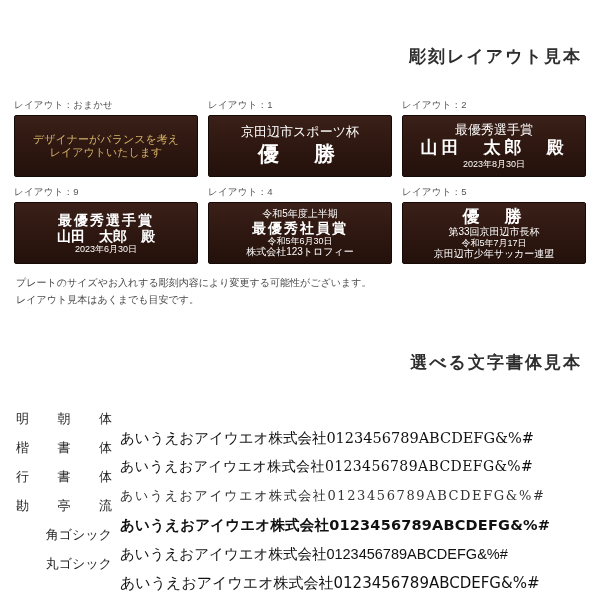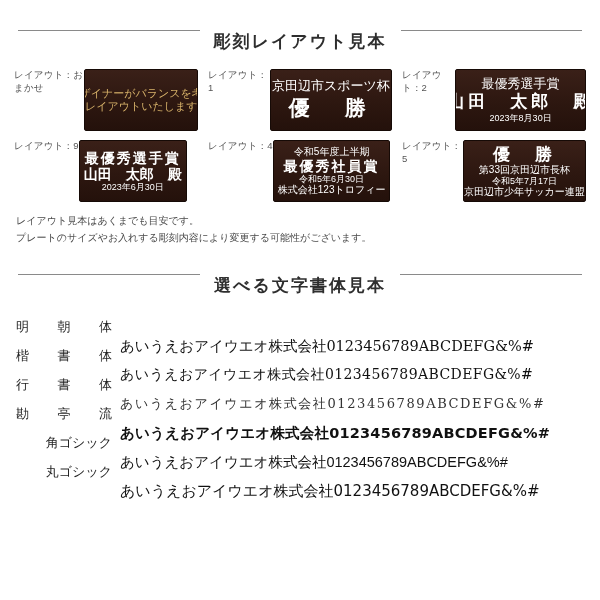--- a/index.html
+++ b/index.html
@@ -17,24 +17,25 @@
   .page {
     position: relative;
     width: 600px;
     height: 600px;
     box-sizing: border-box;
   }
 
   
   .section-head {
     display: flex;
-    align-items: flex-start;
+    align-items: flex-end;
     justify-content: center;
     gap: 14px;
     padding: 0 18px;
+    flex-direction: column;
   }
   .section-head .rule {
     flex: 1 1 auto;
     height: 1px;
     background: #8a8a8a;
   }
   .section-head .title {
     flex: 0 0 auto;
     font-size: 17px;
     letter-spacing: 2px;
@@ -46,20 +47,21 @@
   
   .layout-grid {
     margin: 16px 14px 0 14px;
     display: grid;
     grid-template-columns: repeat(3, 1fr);
     column-gap: 10px;
     row-gap: 9px;
   }
   .layout-cell {
     display: flex;
+    flex-direction: column;
   }
   .layout-label {
     font-size: 9.5px;
     color: #555;
     margin-bottom: 3px;
     letter-spacing: 0.2px;
   }
   .plate {
     background: linear-gradient(180deg, #3a2018 0%, #2d1710 55%, #24110b 100%);
     border: 1px solid #160a06;
@@ -199,22 +201,22 @@
         <div class="ln s17">優　勝</div>
         <div class="ln s10">第33回京田辺市長杯</div>
         <div class="ln s9">令和5年7月17日</div>
         <div class="ln s10">京田辺市少年サッカー連盟</div>
       </div>
     </div>
 
   </div>
 
   <div class="notes">
+    <div>プレートのサイズやお入れする彫刻内容により変更する可能性がございます。</div>
     <div>レイアウト見本はあくまでも目安です。</div>
-    <div>プレートのサイズやお入れする彫刻内容により変更する可能性がございます。</div>
   </div>
 
   <div class="section-head" style="margin-top:28px;">
     <div class="rule"></div>
     <div class="title">選べる文字書体見本</div>
     <div class="rule"></div>
   </div>
 
   <div class="font-table">
 

